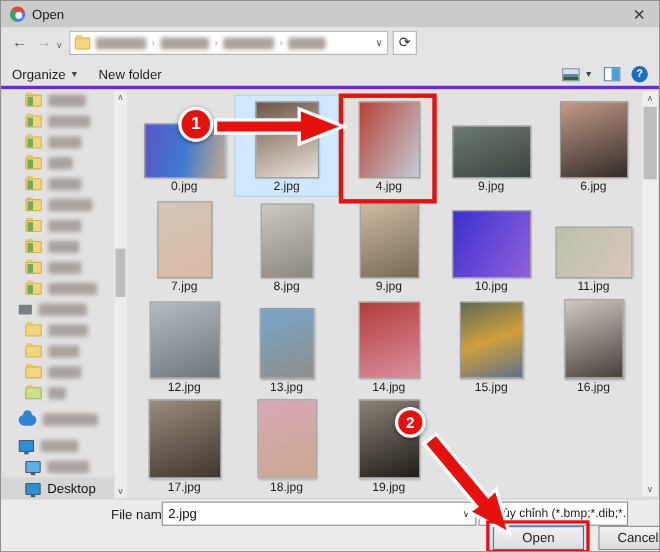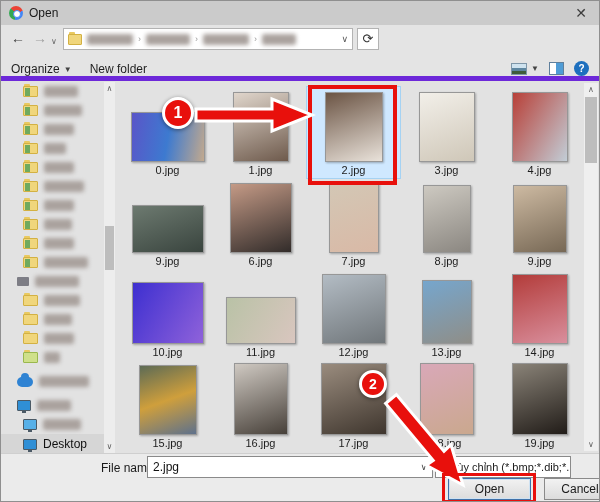--- a/index.html
+++ b/index.html
@@ -29,21 +29,21 @@
   .searchbox { position:absolute; left:433px; top:27px; width:164px; height:22px; background:#fff;
                border:1px solid #b3b3b3; display:flex; align-items:center; padding:0 6px; gap:6px; }
   .searchbox input { border:none; outline:none; width:115px; font-size:11px;
                      font-family:"Liberation Sans",sans-serif; color:#333; background:transparent; }
   .searchbox input::placeholder { color:#6b6b6b; opacity:1; }
   .blur-seg { height:11px; border-radius:2px; background:#aaa29e; filter:blur(2px); }
   .crumb-sep { color:#999; font-size:9px; }
 
   
   .toolbar { position:absolute; top:56px; left:0; right:0; height:24px; background:#e4e4e4;
-             border-bottom:5px solid #6d28d9; display:flex; align-items:flex-end; padding:0 10px; gap:18px; }
+             border-bottom:3px solid #6d28d9; display:flex; align-items:center; padding:0 10px; gap:18px; }
   .tool-item { font-size:12px; color:#1f1f1f; display:flex; align-items:center; gap:4px; }
   .dd-caret { font-size:8px; color:#444; }
   .tool-right { margin-left:auto; display:flex; align-items:center; gap:10px; }
   .views-ico { width:16px; height:12px; border:1px solid #7e96a8;
     background:linear-gradient(180deg,#cfe3ef 0 40%,#5d86a0 40% 70%,#3f5d3a 70%); }
   .pane-ico { width:15px; height:13px; border:1px solid #5f7f9c; background:#fff; position:relative; }
   .pane-ico::after { content:""; position:absolute; right:0; top:0; width:7px; height:100%; background:#4f9cd6; }
   .help-ico { width:15px; height:15px; border-radius:50%; background:#1d6fbe; color:#fff;
               font-size:10px; font-weight:bold; text-align:center; line-height:15px; }
 
@@ -246,31 +246,23 @@
     <span class="scroll-arrow" style="top:2px">∧</span>
     <span class="side-thumb"></span>
     <span class="scroll-arrow" style="bottom:2px">∨</span>
   </div>
 
   <div class="filegrid">
     <figure class="cell">
         <div class="thumb" style="width: 74px; height: 50px; background: linear-gradient(100deg, rgb(90, 85, 200), rgb(61, 122, 208), rgb(194, 169, 142));"></div>
         <figcaption>0.jpg</figcaption>
       </figure>
-    <figure class="cell">
-        <div class="thumb" style="width: 56px; height: 70px; background: linear-gradient(160deg, rgb(224, 214, 204), rgb(110, 90, 76));"></div>
-        <figcaption>1.jpg</figcaption>
-      </figure>
     <figure class="cell selected">
         <div class="thumb" style="width: 58px; height: 70px; background: linear-gradient(160deg, rgb(107, 84, 68), rgb(233, 226, 218));"></div>
         <figcaption>2.jpg</figcaption>
-      </figure>
-    <figure class="cell">
-        <div class="thumb" style="width: 56px; height: 70px; background: linear-gradient(160deg, rgb(242, 239, 233), rgb(207, 199, 184));"></div>
-        <figcaption>3.jpg</figcaption>
       </figure>
     <figure class="cell">
         <div class="thumb" style="width: 56px; height: 70px; background: linear-gradient(120deg, rgb(184, 64, 56), rgb(194, 205, 214));"></div>
         <figcaption>4.jpg</figcaption>
       </figure>
     <figure class="cell">
         <div class="thumb" style="width: 72px; height: 48px; background: linear-gradient(160deg, rgb(109, 122, 112), rgb(57, 68, 62));"></div>
         <figcaption>9.jpg</figcaption>
       </figure>
     <figure class="cell">

